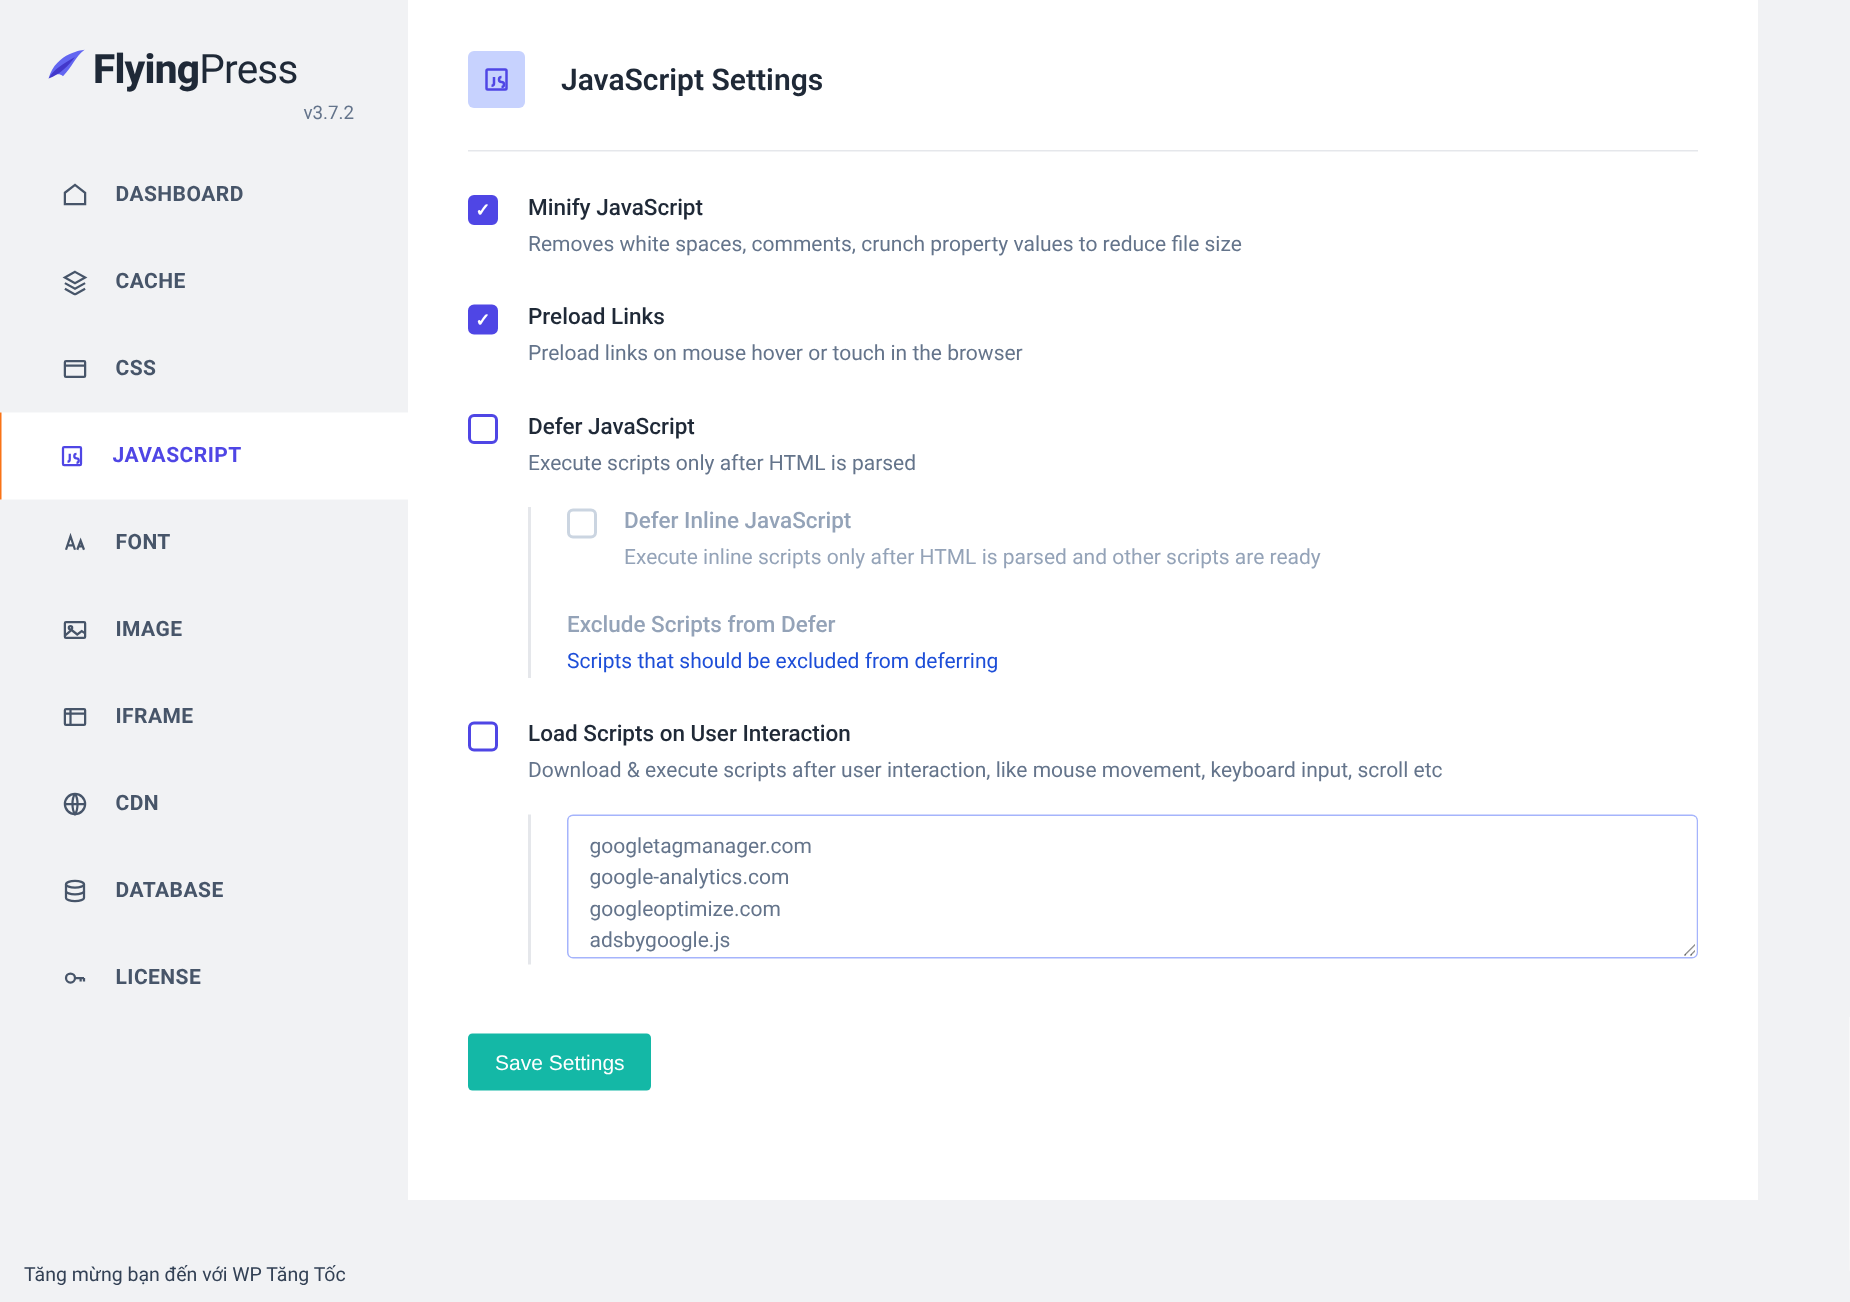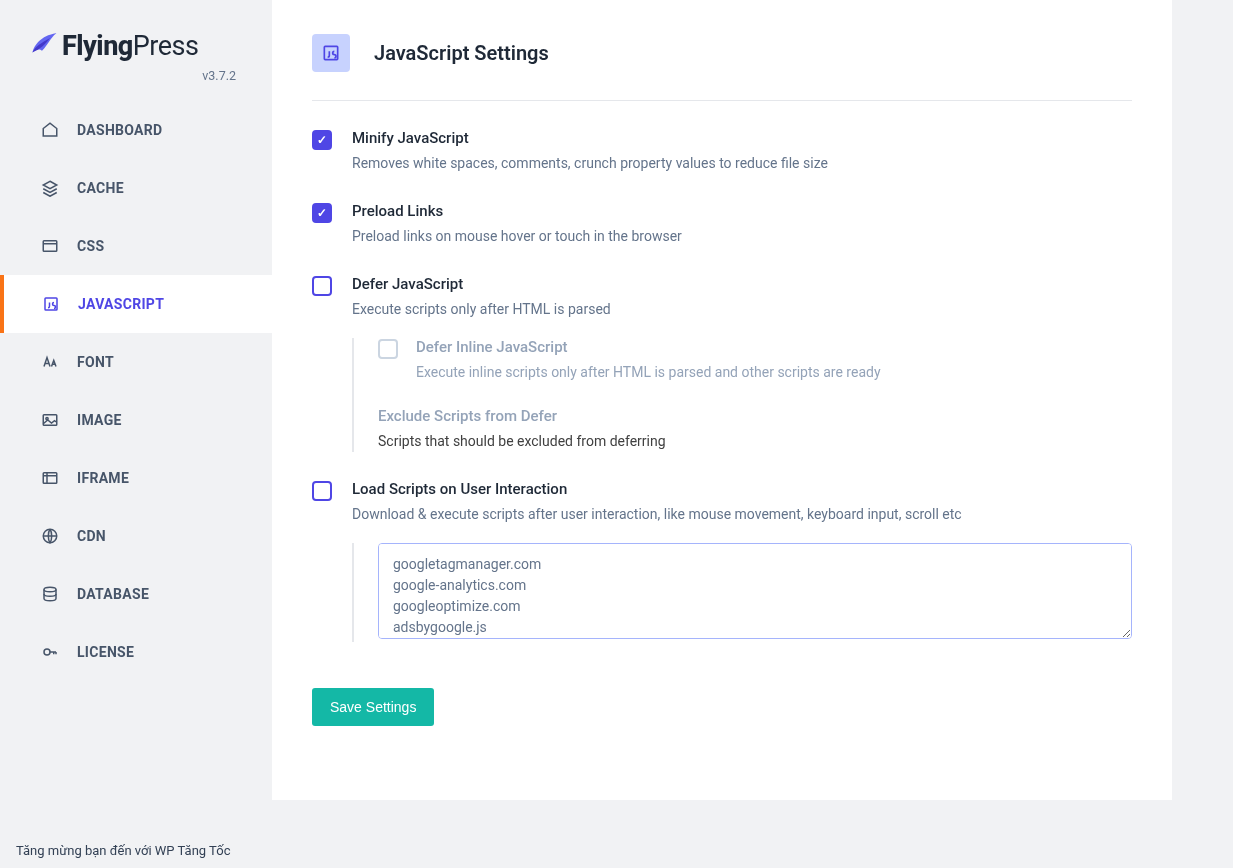--- a/index.html
+++ b/index.html
@@ -57,21 +57,21 @@
       color: #475569;
       font-weight: 700;
       font-size: 14px;
       letter-spacing: 0.3px;
       cursor: pointer;
       border-left: 3px solid transparent;
     }
     .nav-item.active {
       background: #ffffff;
       color: #4f46e5;
-      border-left: 4px solid #f97316;
+      border-left: 1px solid #f97316;
     }
     .nav-icon { width: 18px; height: 18px; display: inline-flex; align-items:center; justify-content:center; }
     .nav-icon svg { width: 18px; height: 18px; }
     .nav-item.active .nav-icon svg { stroke: #4f46e5; fill: none; }
     
     .main {
       flex: 1;
       padding: 0 34px 0 0;
     }
     .panel {
@@ -163,21 +163,21 @@
       margin-top: 1px;
     }
     .sub-option .option-title { color: #94a3b8; }
     .sub-option .option-desc { color: #94a3b8; }
     .sub-heading {
       font-size: 15px;
       font-weight: 500;
       color: #94a3b8;
       margin-bottom: 6px;
     }
-    .sub-heading + .option-desc { color: #404040; margin-bottom: 12px; }
+    .sub-heading + .option-desc { color: #1d4ed8; margin-bottom: 12px; }
     textarea.exclude {
       width: 100%;
       min-height: 80px;
       border: 1px solid #a5b4fc;
       border-radius: 4px;
       padding: 12px 14px;
       font-family: inherit;
       font-size: 14px;
       color: #475569;
       resize: vertical;

